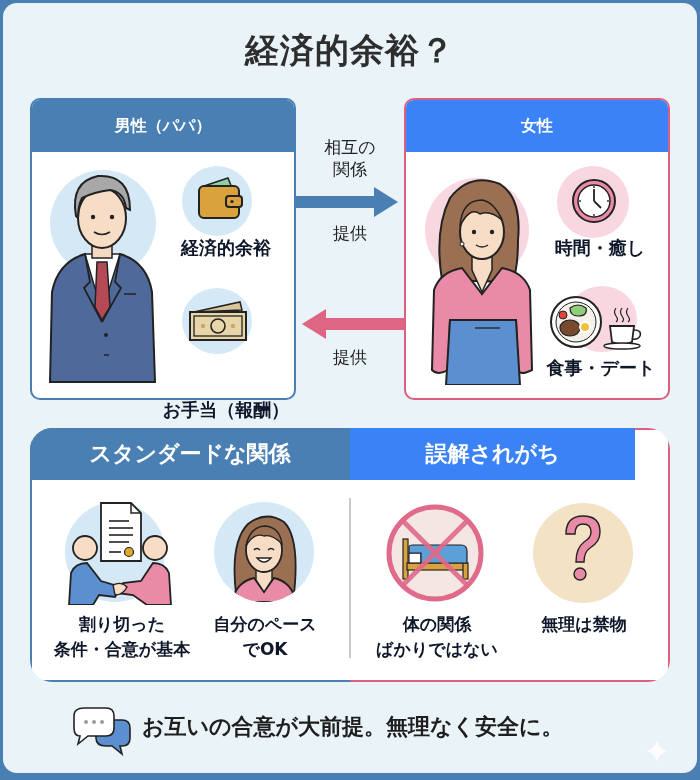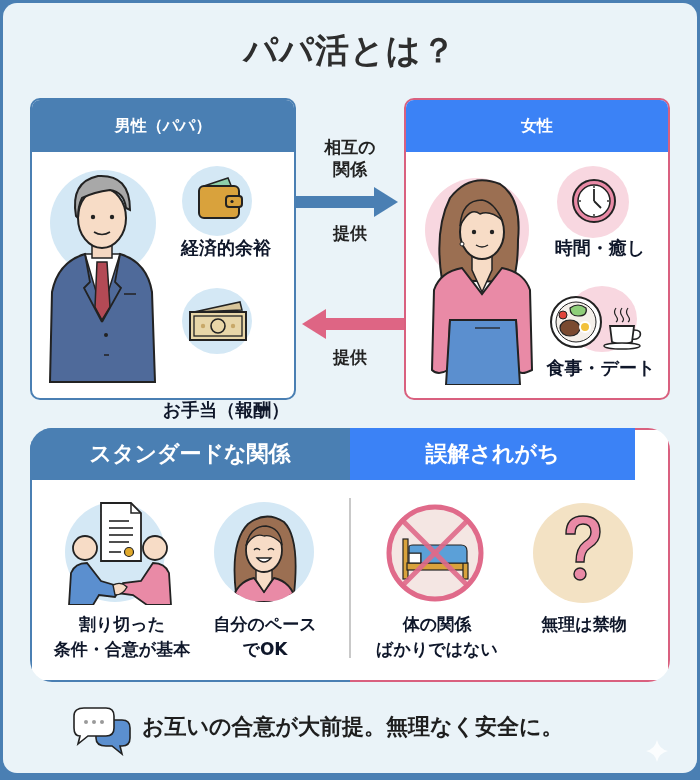--- a/index.html
+++ b/index.html
@@ -19,39 +19,39 @@
   .panel.blue { border: 2px solid #4a7fb3; }
   .panel.pink { border: 2px solid #d9607f; }
   .panel-head {
     height: 52px; line-height: 52px; text-align: center; color: #fff;
     font-size: 16px; font-weight: bold;
   }
   .blue .panel-head, .head-blue { background: #4a7fb3; }
   .pink .panel-head, .head-pink { background: #3b82f6; }
   .circle { position: absolute; border-radius: 50%; }
   .lbl { position: absolute; font-size: 18px; font-weight: bold; color: #0f172a; text-align: center; white-space: nowrap; }
-  .mid-text { position: absolute; font-size: 17px; font-weight: bold; color: #222; text-align: center; line-height: 22px; }
+  .mid-text { position: absolute; font-size: 17px; font-weight: normal; color: #222; text-align: center; line-height: 22px; }
   .arrow { position: absolute; }
   .bottom-panel {
     position: absolute; left: 30px; top: 428px; width: 640px; height: 254px;
     border-radius: 22px; overflow: hidden; background: #fff;
   }
   .bp-left { position: absolute; left: 0; top: 0; width: 320px; height: 254px; border: 2px solid #4a7fb3; border-right: none; border-radius: 10px 0 0 10px; }
   .bp-right { position: absolute; left: 320px; top: 0; width: 320px; height: 254px; border: 2px solid #d9607f; border-left: none; border-radius: 0 10px 10px 0; }
   .bp-head { position: absolute; top: 0; height: 52px; line-height: 52px; text-align: center; color: #fff; font-size: 22px; font-weight: bold; }
   .divider { position: absolute; left: 349px; top: 498px; width: 2px; height: 160px; background: #c9c9c9; }
   .footer-text { position: absolute; left: 142px; top: 712px; font-size: 22px; font-weight: bold; color: #1e1e1e; white-space: nowrap; }
   .sparkle { position: absolute; left: 646px; top: 740px; width: 22px; height: 22px; }
 </style>
 </head>
 <body>
 
 <div class="frame"></div>
 
-<div class="title">パパ活とは？</div>
+<div class="title">経済的余裕？</div>
 
 <div class="panel blue" style="left:30px; top:98px; width:266px; height:302px;">
   <div class="panel-head">男性（パパ）</div>
 </div>
 
 <div class="circle" style="left:50px; top:170px; width:106px; height:106px; background:#d4e8f5;"></div>
 <svg style="position:absolute; left:40px; top:162px;" width="125" height="225" viewBox="0 0 125 225">
 
   <path d="M10 220 L12 130 Q18 100 45 92 L62 112 L80 92 Q107 100 112 130 L115 220 Z" fill="#4f6a9a" stroke="#222" stroke-width="2"></path>
 

